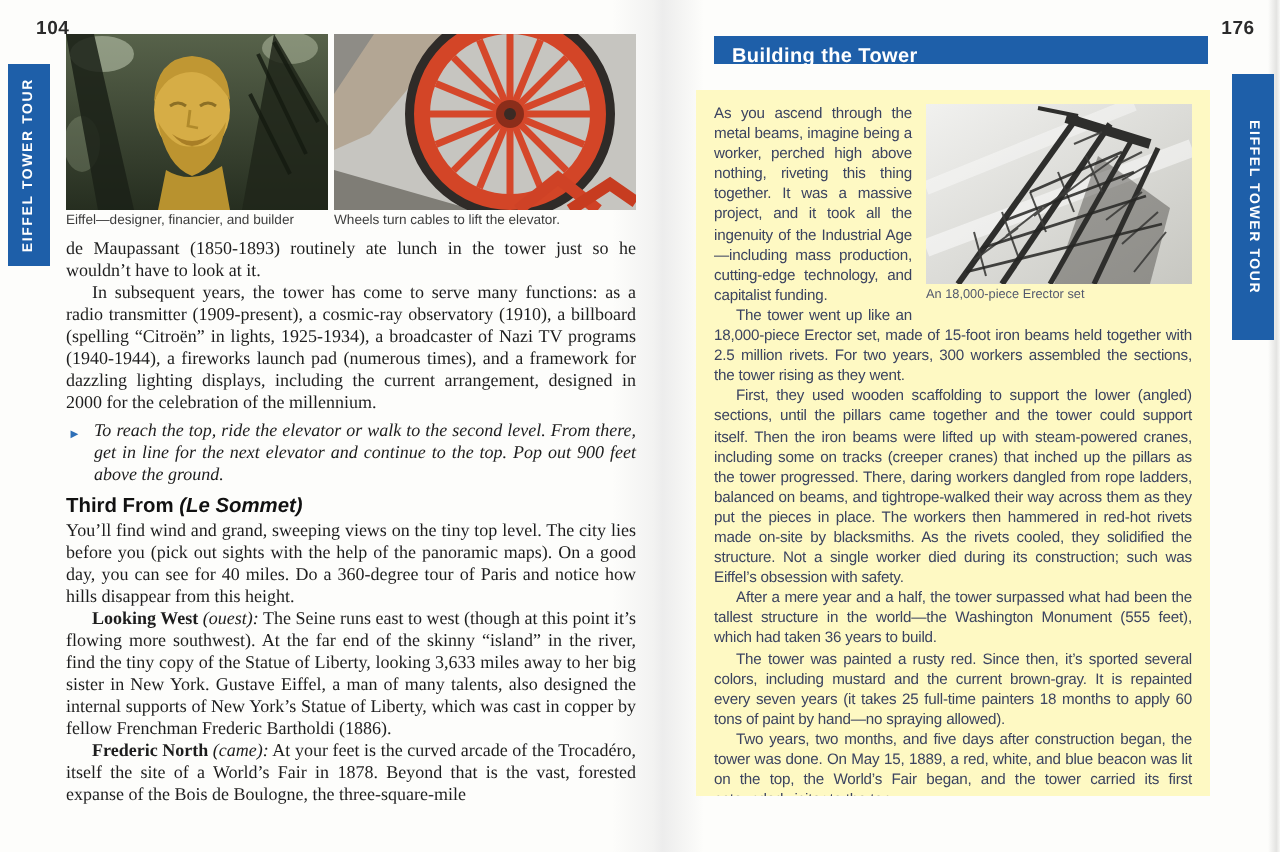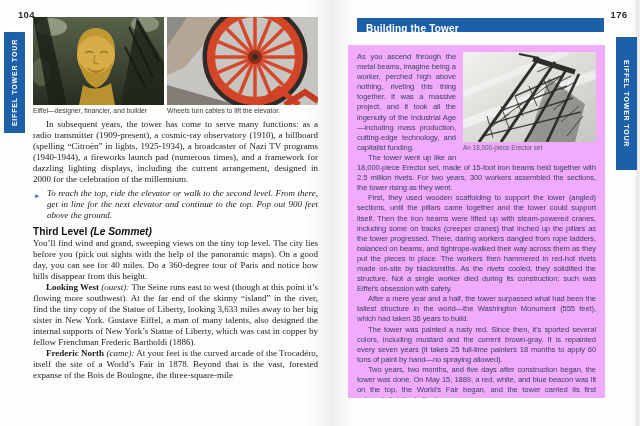--- a/index.html
+++ b/index.html
@@ -44,21 +44,21 @@
   .bullet-arrow { position:absolute; left:1px; top:2px; font-size:6.5px; font-style:normal; color:#2e6fb7; }
   .subhead { font-family:"Liberation Sans", sans-serif; font-size:10.2px; font-weight:bold;
     color:#111; margin:5px 0 1px; text-align:left; }
   .subhead .it { font-style:italic; }
   .runin-bold { font-weight:bold; }
   .runin-it { font-style:italic; }
 
   .sb-titlebar { position:absolute; left:357px; top:18px; width:247px; height:14px;
     background:#1e5fa9; color:#fff; font-size:10px; font-weight:bold; letter-spacing:.2px;
     line-height:21px; padding-left:9px; }
-  .sb-box { position:absolute; left:348px; top:45px; width:257px; height:353px; background:#f0abfc; }
+  .sb-box { position:absolute; left:348px; top:45px; width:257px; height:353px; background:#fef9c3; }
   .sb-inner { padding:7px 9px 8px 9px; height:100%; overflow:hidden; }
   .sb-photo-block { float:right; width:133px; margin:0 0 3px 7px; }
   .sb-photo-block svg { display:block; width:133px; height:90px; }
   .sb-cap { font-size:6.4px; color:#53596e; margin-top:2px; }
   .sb-text { font-size:7.6px; line-height:10.1px; letter-spacing:-0.1px;
     color:#3b4360; text-align:justify; }
   .sb-text p { margin:0; }
   .sb-text p.ind { text-indent:11px; }
 </style>
 </head>
@@ -132,27 +132,28 @@
       <circle cx="88" cy="40" r="7" fill="#8b2d1a"></circle>
       <circle cx="88" cy="40" r="3" fill="#3a2a24"></circle>
       <path d="M92,88 L112,72 L132,88" fill="none" stroke="#cf4226" stroke-width="6"></path>
       <path d="M118,88 L138,75 L151,84" fill="none" stroke="#c73c20" stroke-width="6"></path>
     </svg>
   </div>
   <div class="cap cap-bust">Eiffel—designer, financier, and builder</div>
   <div class="cap cap-wheel">Wheels turn cables to lift the elevator.</div>
 
   <div class="left-body">
+    <p>de Maupassant (1850-1893) routinely ate lunch in the tower just so he wouldn’t have to look at it.</p>
     <p class="indent">In subsequent years, the tower has come to serve many functions: as a radio transmitter (1909-present), a cosmic-ray observatory (1910), a billboard (spelling “Citroën” in lights, 1925-1934), a broadcaster of Nazi TV programs (1940-1944), a fireworks launch pad (numerous times), and a framework for dazzling lighting displays, including the current arrangement, designed in 2000 for the celebration of the millennium.</p>
     <div class="bullet-para">
       <span class="bullet-arrow">►</span>
       <span>To reach the top, ride the elevator or walk to the second level. From there, get in line for the next elevator and continue to the top. Pop out 900 feet above the ground.</span>
     </div>
     <div class="subhead">
-      <span>Third Level </span><span class="it">(Le Sommet)</span>
+      <span>Third From </span><span class="it">(Le Sommet)</span>
     </div>
     <p>You’ll find wind and grand, sweeping views on the tiny top level. The city lies before you (pick out sights with the help of the panoramic maps). On a good day, you can see for 40 miles. Do a 360-degree tour of Paris and notice how hills disappear from this height.</p>
     <p class="indent"><span class="runin-bold">Looking West</span><span class="runin-it"> (ouest):</span><span> The Seine runs east to west (though at this point it’s flowing more southwest). At the far end of the skinny “island” in the river, find the tiny copy of the Statue of Liberty, looking 3,633 miles away to her big sister in New York. Gustave Eiffel, a man of many talents, also designed the internal supports of New York’s Statue of Liberty, which was cast in copper by fellow Frenchman Frederic Bartholdi (1886).</span></p>
     <p class="indent"><span class="runin-bold">Frederic North</span><span class="runin-it"> (came):</span><span> At your feet is the curved arcade of the Trocadéro, itself the site of a World’s Fair in 1878. Beyond that is the vast, forested expanse of the Bois de Boulogne, the three-square-mile</span></p>
   </div>
 
   <div class="sb-titlebar">Building the Tower</div>
   <div class="sb-box">
     <div class="sb-inner">
       <div class="sb-photo-block">

